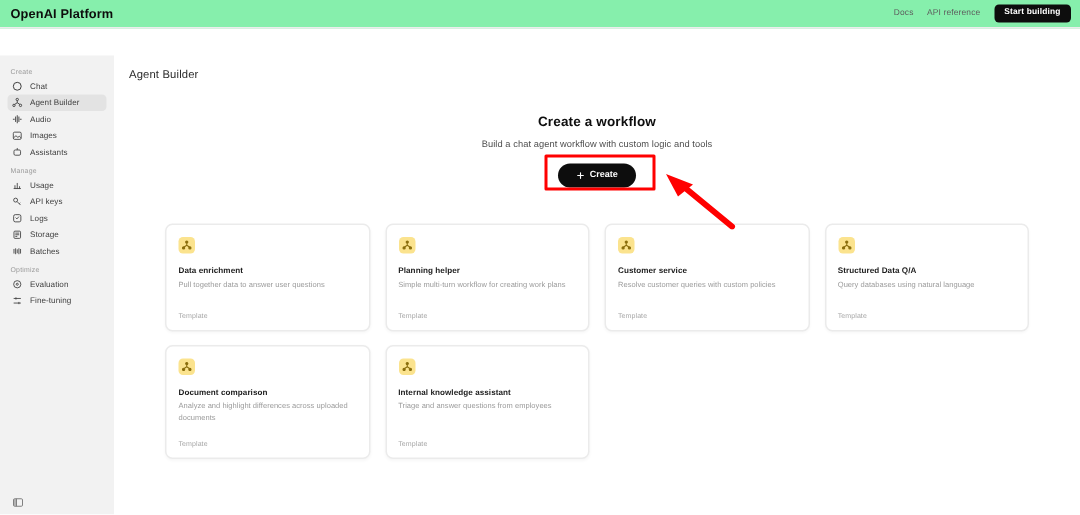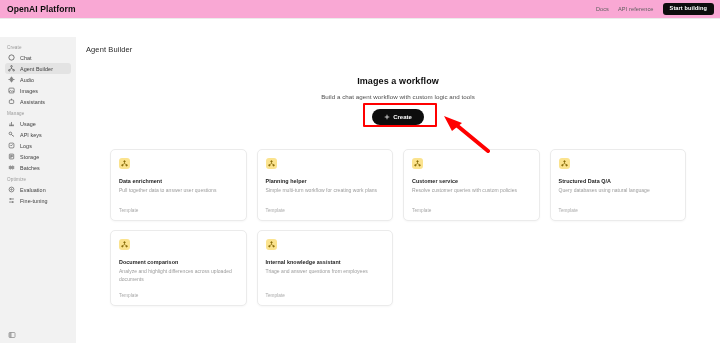--- a/index.html
+++ b/index.html
@@ -9,21 +9,21 @@
     background: #ffffff;
     overflow: hidden;
   }
   .app { width: 720px; height: 343px; display: flex; flex-direction: column; background:#ffffff; }
 
   
   .topbar {
     height: 19px; flex: 0 0 19px;
     display: flex; align-items: center; justify-content: space-between;
     padding: 0 6px 0 7px;
-    background: #f9a8d4;
+    background: #86efac;
     border-bottom: 1px solid #ececec;
     gap: 24px;
   }
   .brand { display:flex; align-items:center; gap:4px; font-size:8.5px; font-weight:700; color:#0d0d0d; letter-spacing:.1px; }
   .topnav { display:flex; align-items:center; gap:9px; }
   .topnav-link { font-size:5.6px; color:#5d5d5d; letter-spacing:.1px; }
   .start-btn {
     background:#0d0d0d; color:#ffffff; font-size:5.6px; font-weight:700;
     padding:3.5px 7px; border-radius:3px; border:none; letter-spacing:.1px;
     line-height:1;
@@ -264,21 +264,21 @@
         </span>
       </div>
     </div>
 
     <div class="main">
       <div class="main-head">
         <div class="page-title">Agent Builder</div>
       </div>
 
       <div class="content">
-        <div class="hero-title">Images a workflow</div>
+        <div class="hero-title">Create a workflow</div>
         <div class="hero-sub">Build a chat agent workflow with custom logic and tools</div>
 
         <div class="create-wrap">
           <button class="create-btn">
             <span>
               <svg class="plus-ic" viewBox="0 0 16 16" stroke="currentColor" stroke-width="2" stroke-linecap="round">
                   <path d="M8 3v10M3 8h10"></path>
                 </svg>
             </span>
             <span>Create</span>

